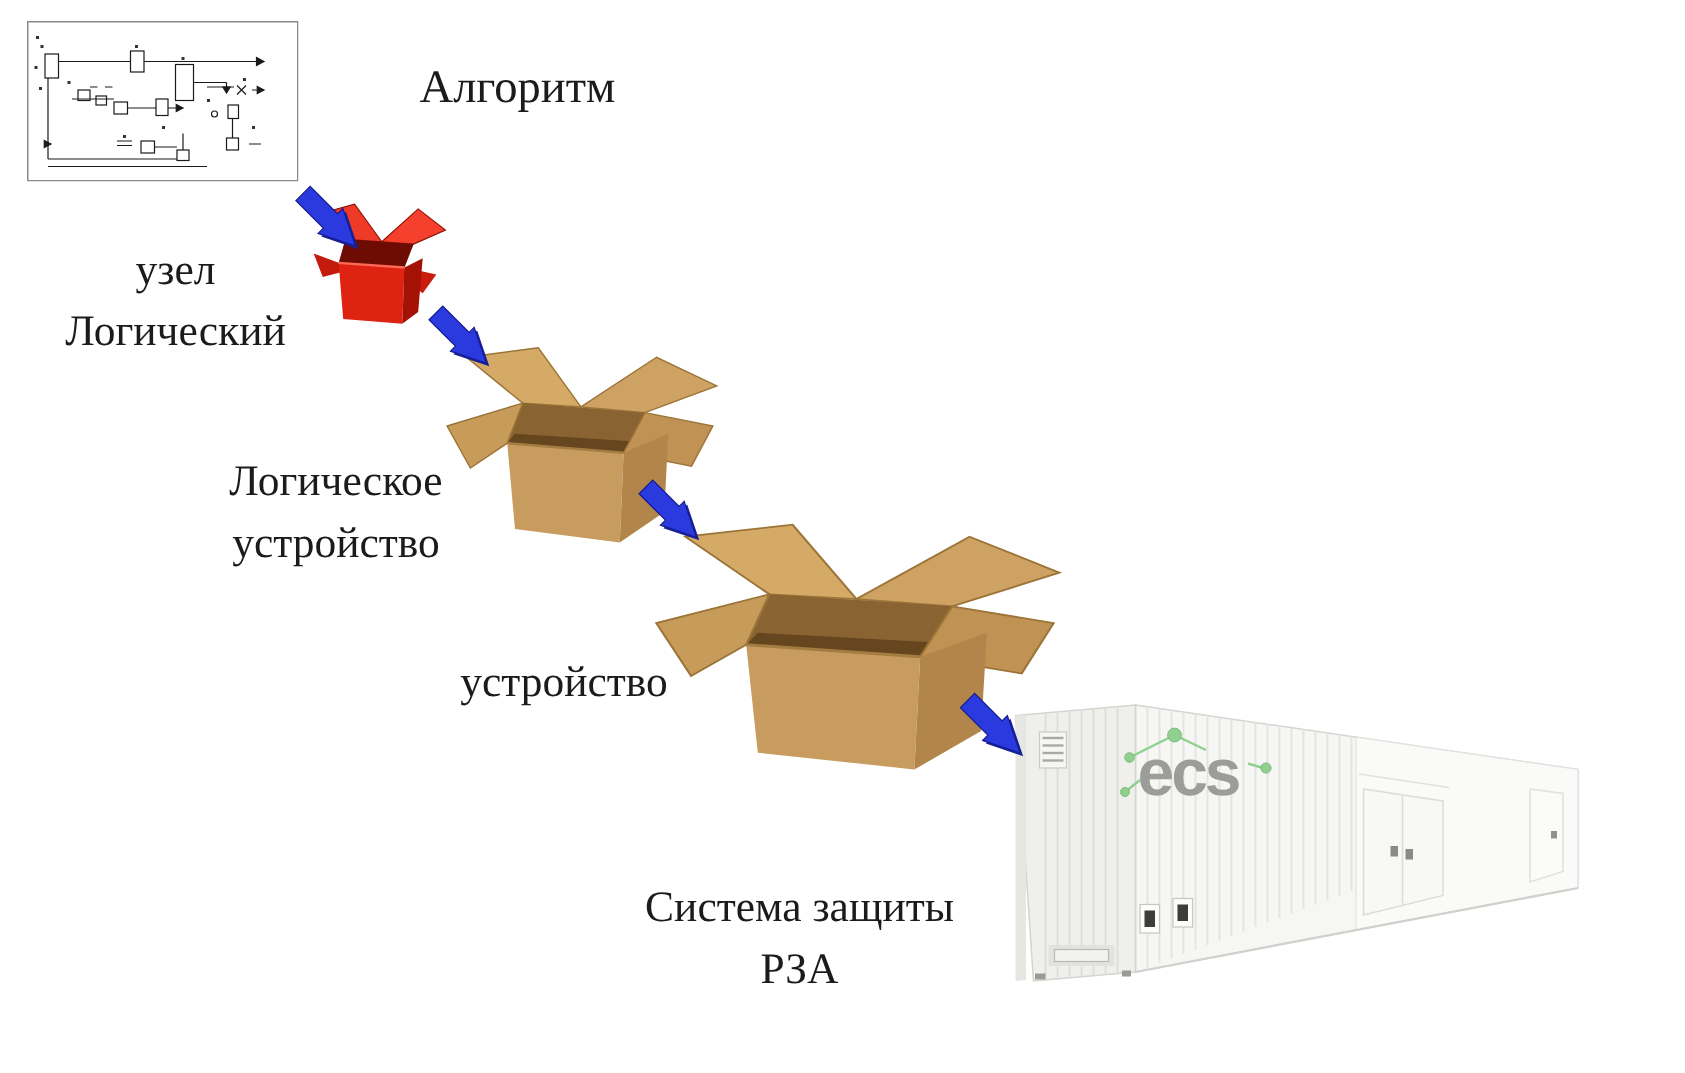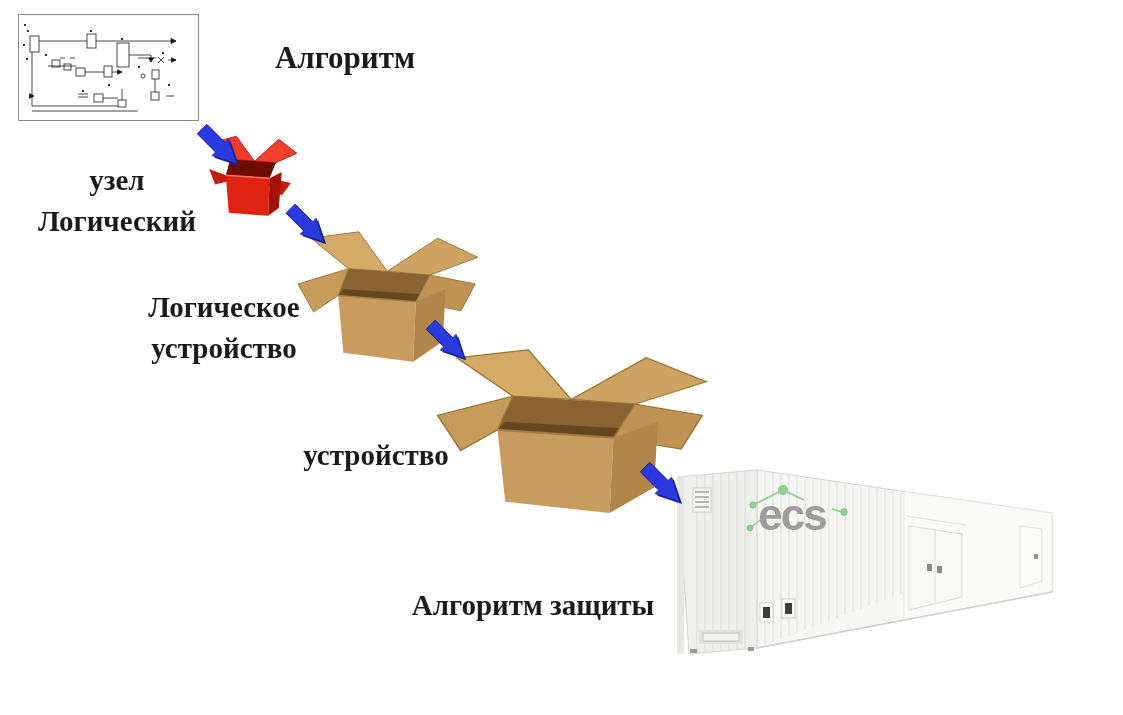--- a/index.html
+++ b/index.html
@@ -2,21 +2,21 @@
 <html><head>
 <meta charset="utf-8">
 <style>
   html,body{margin:0;padding:0;background:#ffffff;}
   .canvas{
     position:relative;width:1123px;height:715px;background:#ffffff;overflow:hidden;
     font-family:"Liberation Serif","DejaVu Serif",serif;
   }
   .abs{position:absolute;}
   .lbl{
-    position:absolute;font-weight:bold;font-size:29px;line-height:1.4;color:#1b1b1b;
+    position:absolute;font-weight:normal;font-size:29px;line-height:1.4;color:#1b1b1b;
     text-align:center;transform:translateX(-50%);white-space:nowrap;z-index:5;
   }
   .lbl .ln{display:block;}
   svg{display:block;}
   .logo-text{
     font-family:"Liberation Sans","DejaVu Sans",sans-serif;
     font-weight:bold;letter-spacing:-2px;
   }
 </style>
 </head>
@@ -87,31 +87,32 @@
 
   <div class="lbl" style="left:345px;top:36px;font-size:31px">
     <span class="ln">Алгоритм</span>
   </div>
 
   <div class="lbl" style="left:117px;top:160px">
     <span class="ln">узел</span>
     <span class="ln">Логический</span>
   </div>
 
-  <div class="lbl" style="left:224px;top:287px">
+  <div class="lbl" style="left:224px;top:301px">
     <span class="ln">Логическое</span>
     <span class="ln">устройство</span>
   </div>
 
   <div class="lbl" style="left:376px;top:435px">
     <span class="ln">устройство</span>
   </div>
 
   <div class="lbl" style="left:533px;top:585px">
-    <span class="ln">Алгоритм защиты</span>
+    <span class="ln">Система защиты</span>
+    <span class="ln">РЗА</span>
   </div>
 
   <svg class="abs" style="left:197px;top:133px;" width="106" height="86" viewBox="0 0 140 110" preserveAspectRatio="none">
     <polygon points="44,34 14,14 52,4 76,36" fill="#ee3a26" stroke="#8f0e04" stroke-width="1"></polygon>
     <polygon points="76,36 108,8 132,26 104,38" fill="#f4402c" stroke="#8f0e04" stroke-width="1"></polygon>
     <polygon points="44,34 104,38 99,48 41,45" fill="#8c1208"></polygon>
     <polygon points="44,34 104,38 96,58 38,54" fill="#6e0b03"></polygon>
     <polygon points="38,54 16,46 24,66 40,62" fill="#c41b0c"></polygon>
     <polygon points="96,58 124,64 112,80 95,68" fill="#c91d0e"></polygon>
     <polygon points="38,54 96,58 94,106 42,102" fill="#de2312"></polygon>

